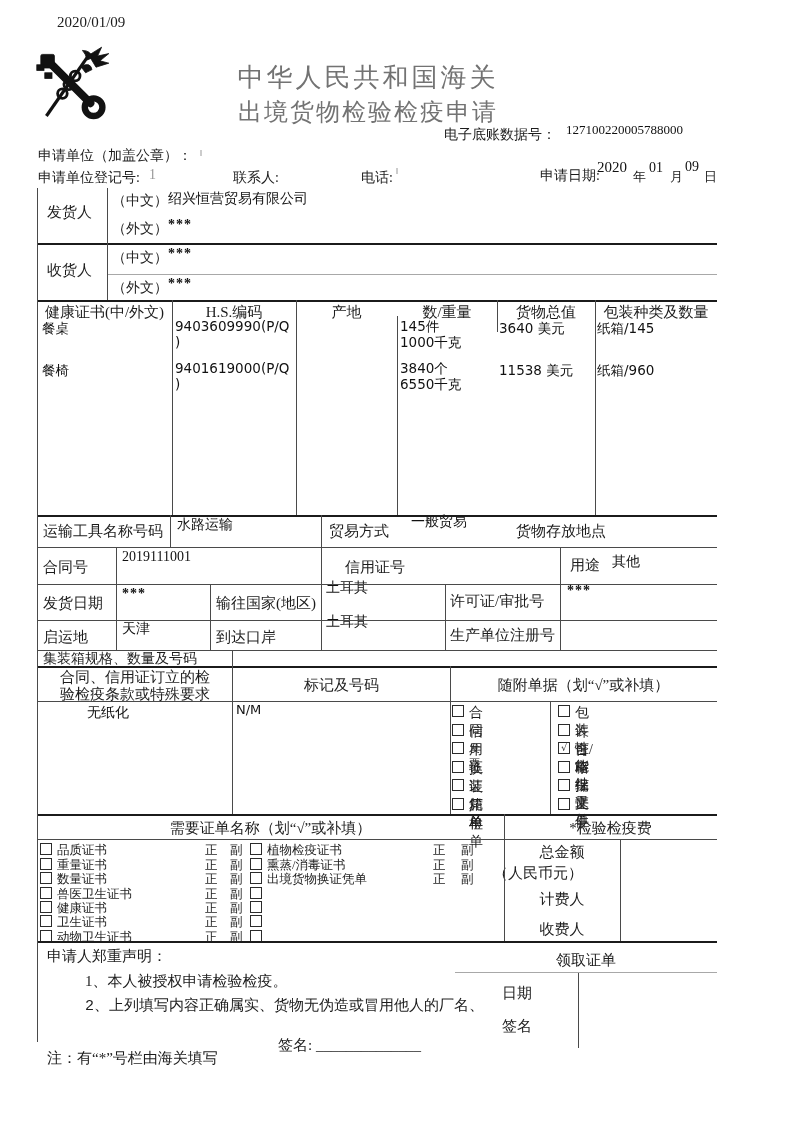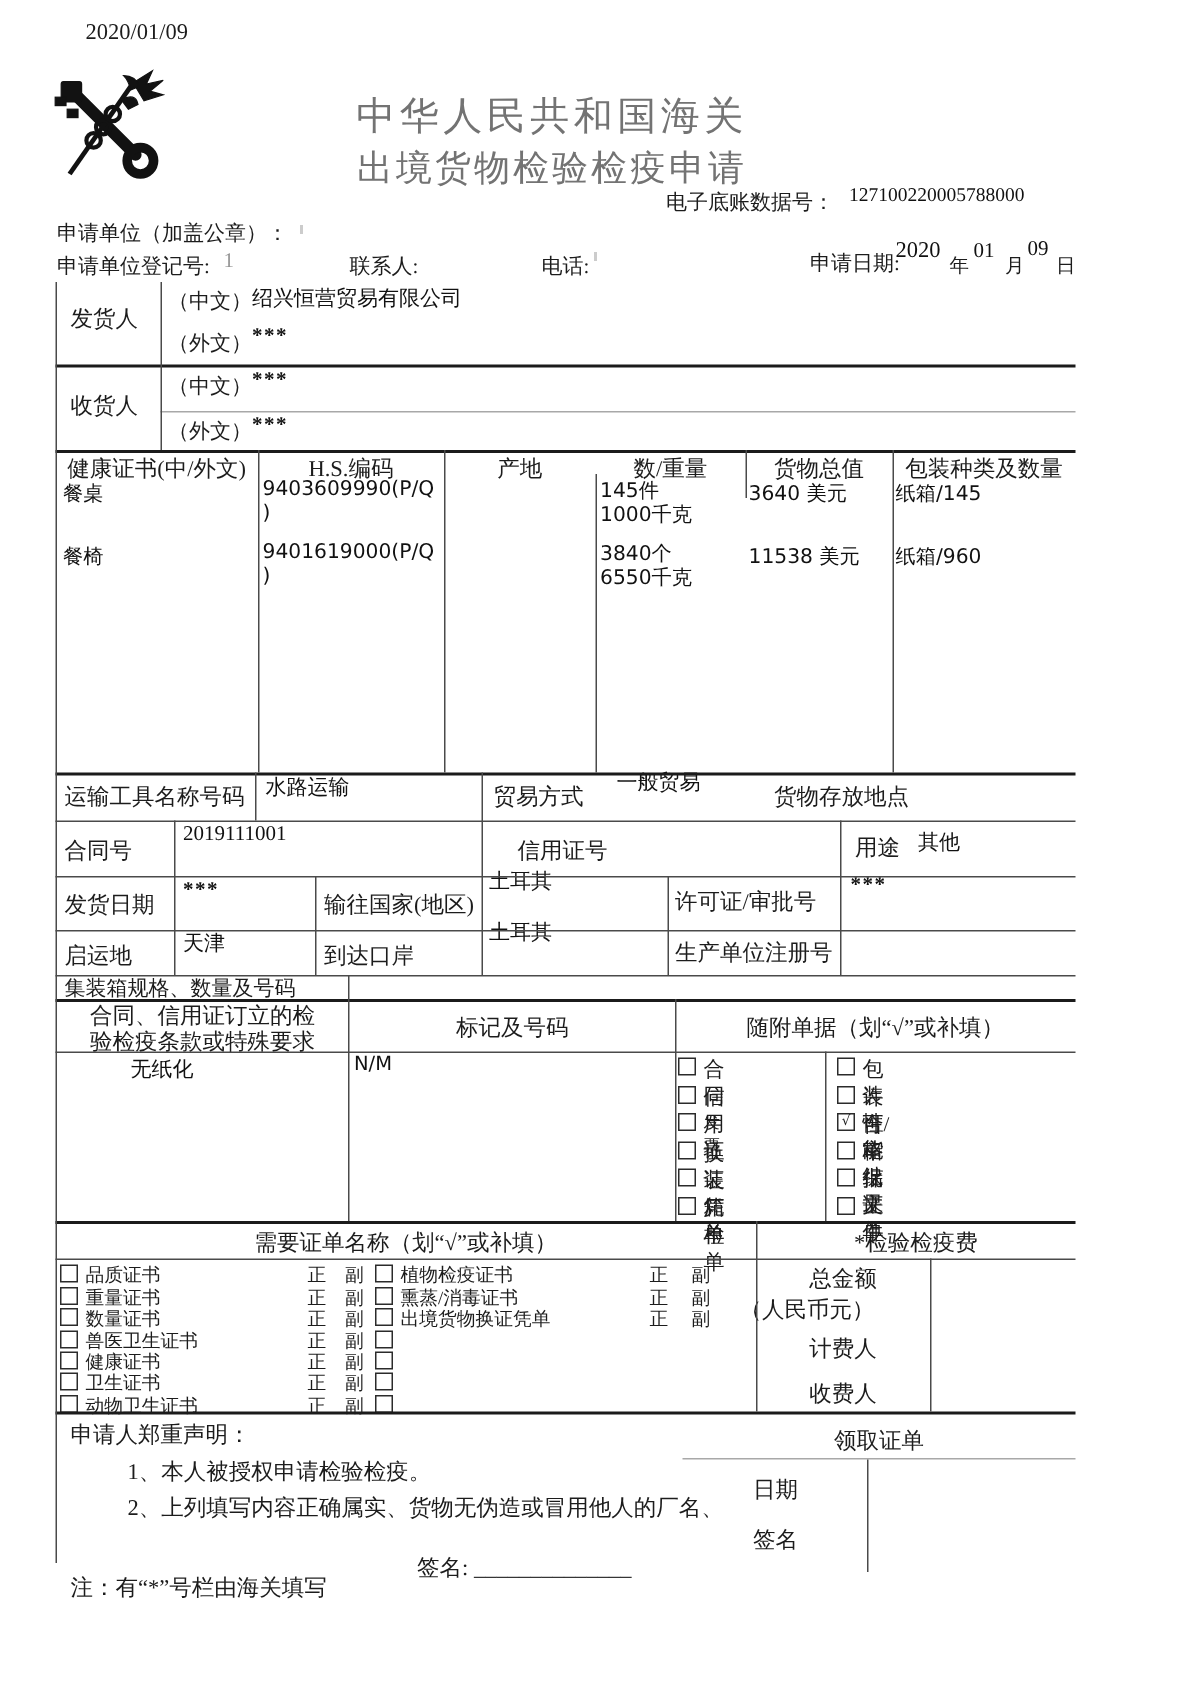--- a/index.html
+++ b/index.html
@@ -273,21 +273,21 @@
     <span class="cl"></span>
   </div>
 
   <div class="abs lb ctr" style="left:504px;top:843px;width:116px;">总金额</div>
   <div class="abs lb ctr" style="left:480px;top:864px;width:116px;">（人民币元）</div>
   <div class="abs lb ctr" style="left:504px;top:890px;width:116px;">计费人</div>
   <div class="abs lb ctr" style="left:504px;top:920px;width:116px;">收费人</div>
 
   <div class="abs lb" style="left:47px;top:947px;">申请人郑重声明：</div>
   <div class="abs lb" style="left:85px;top:972px;">1、本人被授权申请检验检疫。</div>
-  <div class="abs lb" style="left:85px;top:996px;">2、上列填写内容正确属实、货物无伪造或冒用他人的厂名、</div>
+  <div class="abs lb" style="left:85px;top:996px;font-family:Liberation Mono, monospace;">2、上列填写内容正确属实、货物无伪造或冒用他人的厂名、</div>
   <div class="abs lb" style="left:278px;top:1036px;">签名: ______________</div>
 
   <div class="abs lb ctr" style="left:455px;top:951px;width:262px;">领取证单</div>
   <div class="abs lb" style="left:502px;top:984px;">日期</div>
   <div class="abs lb" style="left:502px;top:1017px;">签名</div>
 
   <div class="abs lb" style="left:47px;top:1049px;">注：有“*”号栏由海关填写</div>
 
   <i class="hl b" style="left:37px;top:243px;width:680px;"></i>
   <i class="hl lt" style="left:107px;top:274px;width:610px;"></i>

